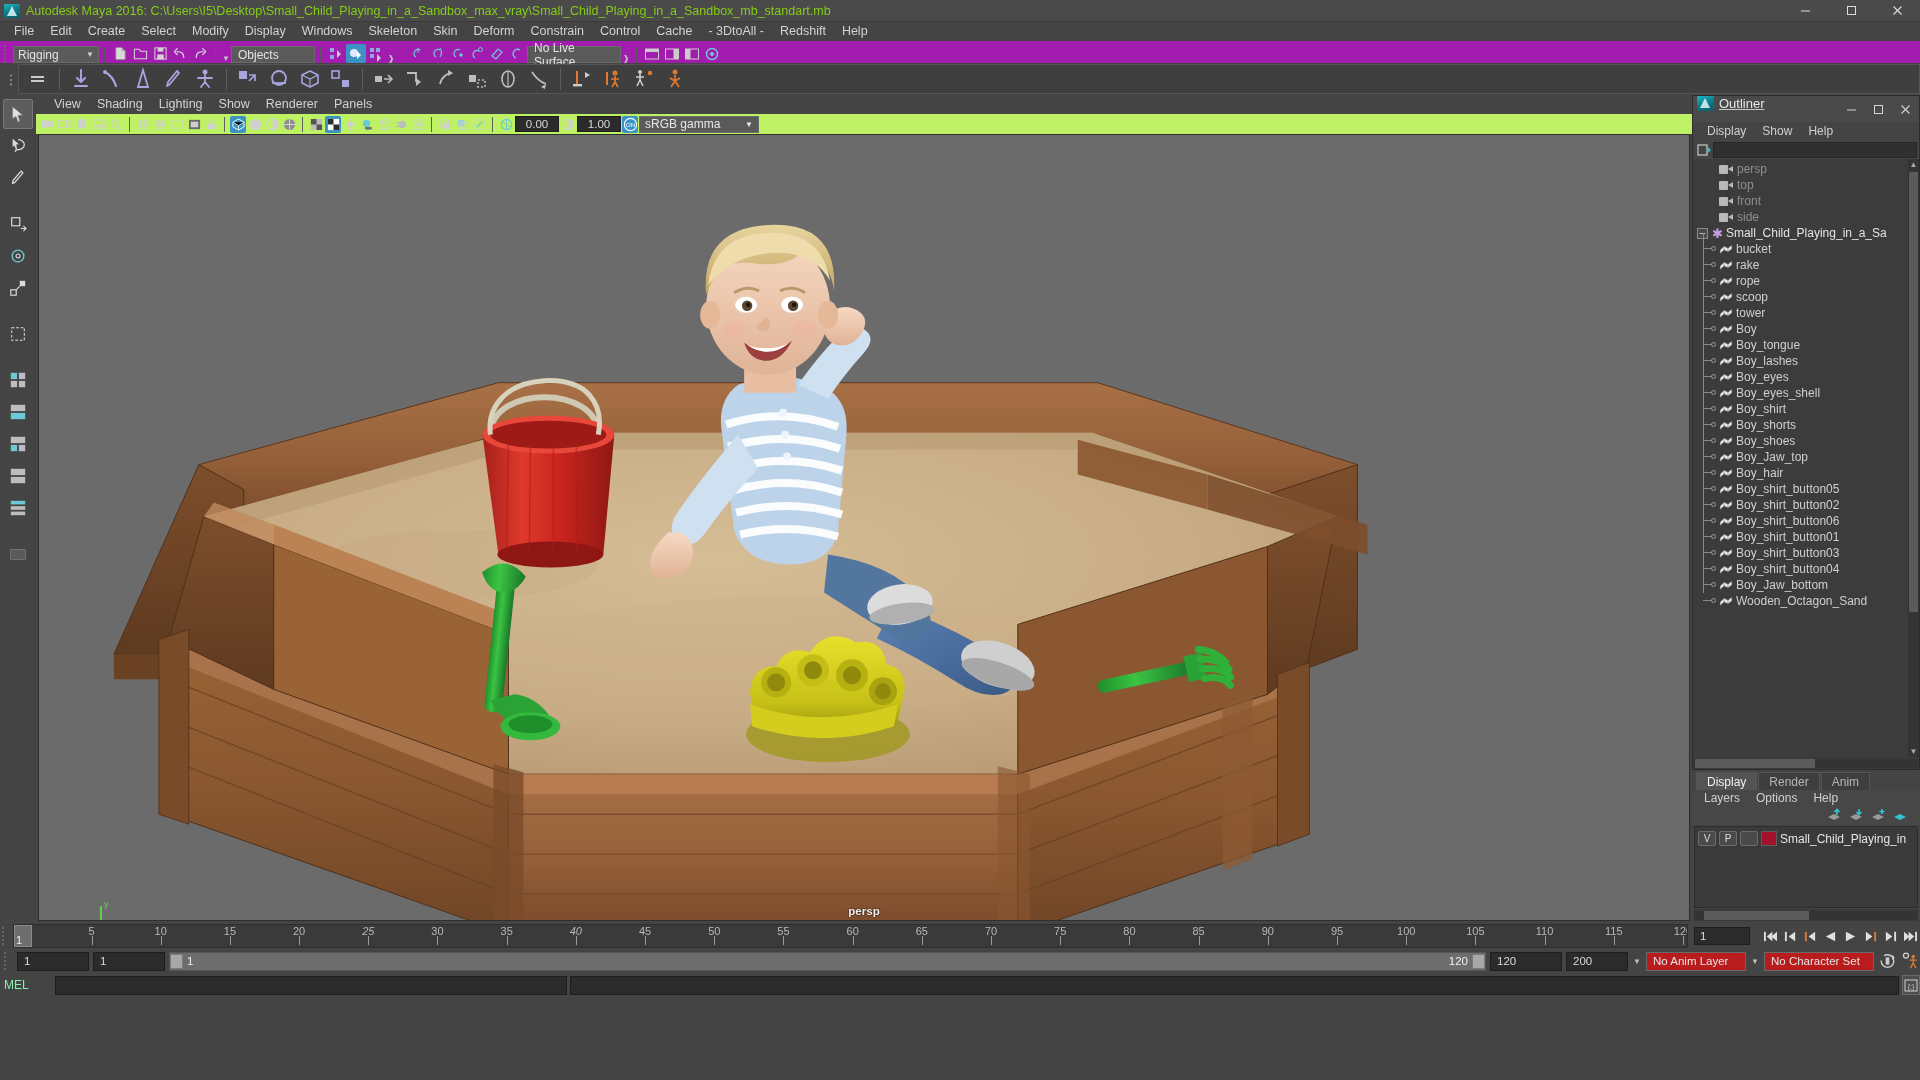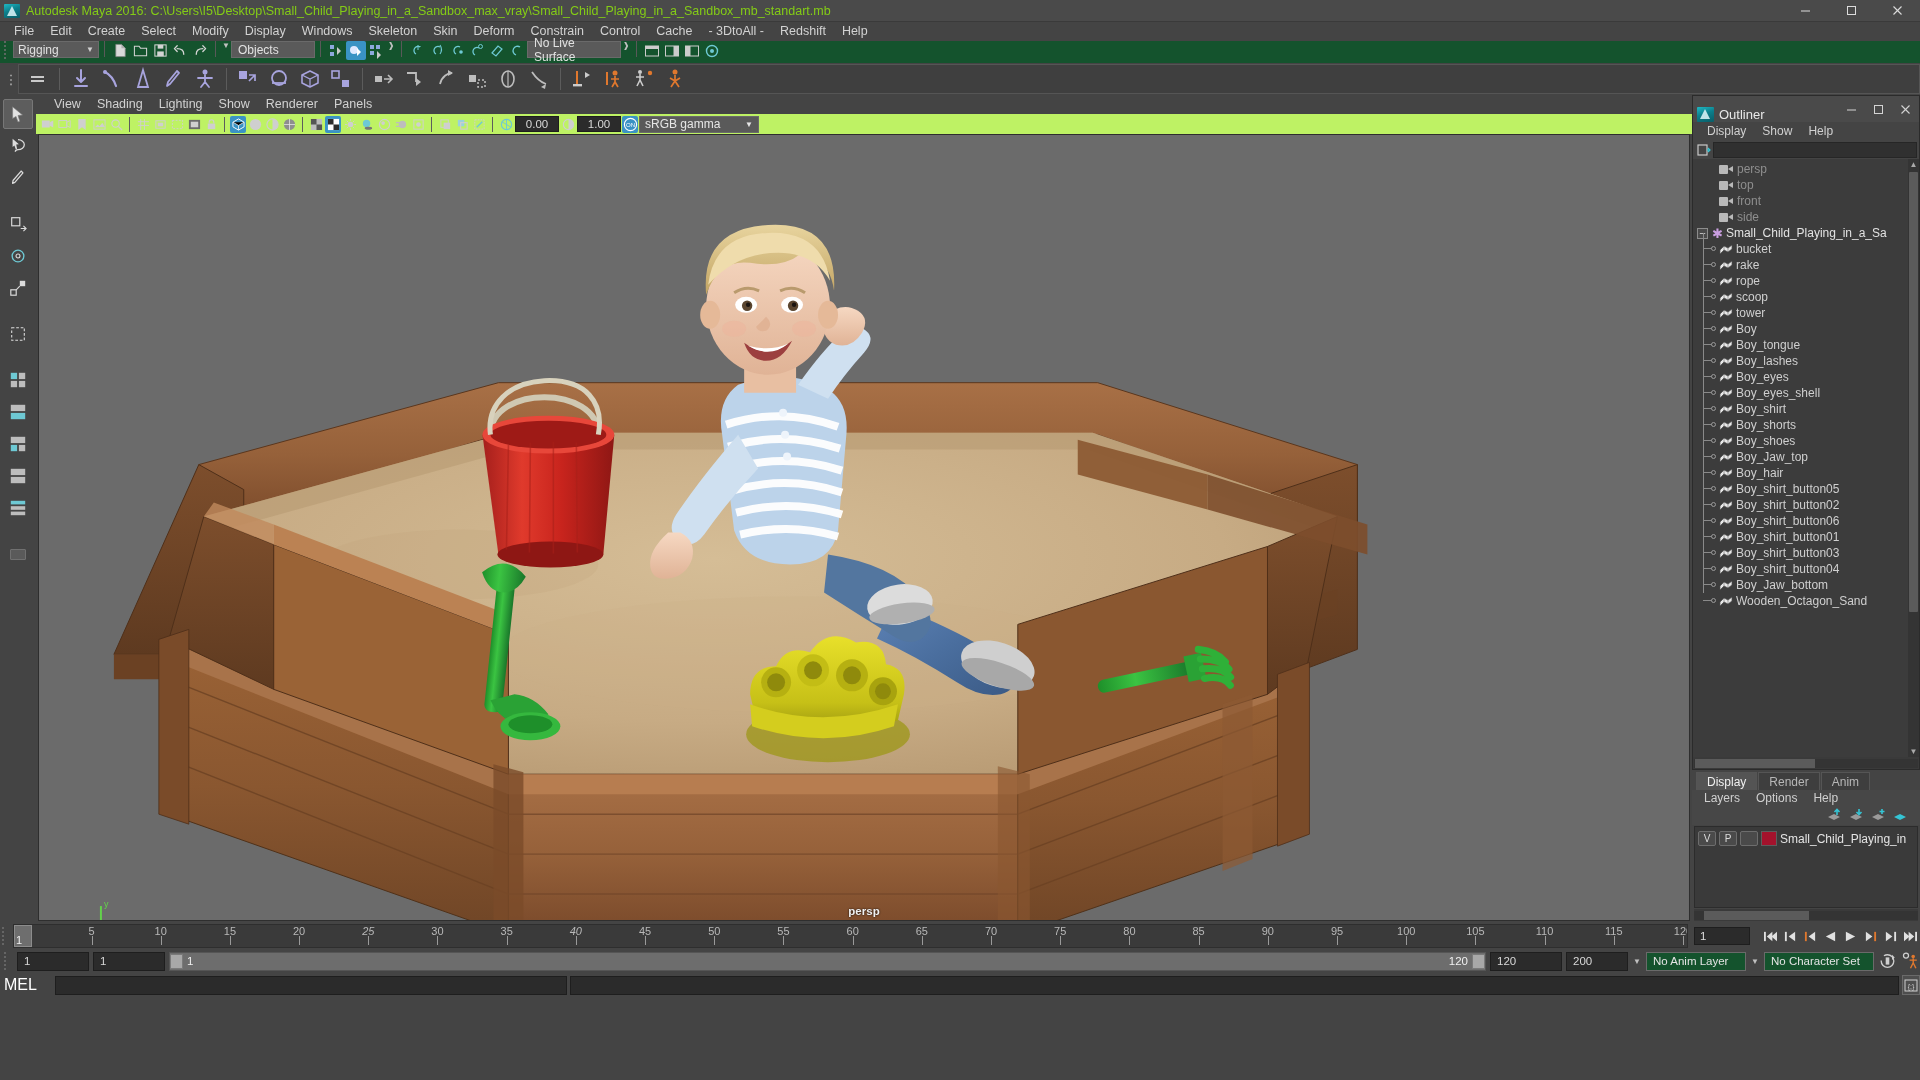--- a/index.html
+++ b/index.html
@@ -31,21 +31,21 @@
   .titlebar .ttl{ font-size:12.5px; color:#84cc16; white-space:nowrap; }
   .winbtns{ margin-left:auto; display:flex; height:22px; }
   .winbtn{ width:46px; height:22px; display:flex;align-items:center;justify-content:center;
     color:#dcdcdc; font-size:12px; }
 
   
   .menubar{ height:19px; background:#444444; display:flex; align-items:center; padding-left:6px; }
   .menubar .mi{ padding:0 8px; font-size:12.5px; color:#d2d2d2; line-height:19px; white-space:nowrap;}
 
   
-  .statusline{ height:22px; background:#14532d; display:flex; align-items:flex-start; gap:0; padding-left:2px;}
+  .statusline{ height:22px; background:#a21caf; display:flex; align-items:flex-end; gap:0; padding-left:2px;}
   .grip{ width:8px; height:18px; background:
       repeating-linear-gradient(to bottom, #6d6d6d 0 2px, transparent 2px 4px);
       background-size:2px 4px; background-position:2px 0; background-repeat:repeat-y;
       margin-right:3px; flex:none; opacity:.8;}
   .combo{
     height:17px; background:#5a5a5a; border:1px solid #6a6a6a; display:flex; align-items:center;
     padding:0 4px; color:#e0e0e0; font-size:12px; position:relative;
   }
   .combo .arw{ margin-left:auto; padding-left:8px; color:#cfcfcf; font-size:8px;}
   .menusep{ width:1px; height:16px; background:#595959; margin:0 5px; flex:none;}
@@ -89,21 +89,21 @@
   .vsep{ width:1px;height:15px;background:#5d5d5d;margin:0 4px;flex:none;}
 
   .viewport{ flex:1; position:relative; margin:0 2px 2px 2px; overflow:hidden;
      background:#6b6b6b; border:1px solid #2e2e2e;}
   .persplabel{ position:absolute; left:50%; transform:translateX(-50%); bottom:3px;
      font-size:11.5px; color:#f0f0f0; font-weight:bold; text-shadow:0 0 2px #000;}
 
   
   .rightcol{ width:228px; background:#444; display:flex; flex-direction:column; }
   .olwin{ height:675px; background:#3b3b3b; border:1px solid #2b2b2b; display:flex; flex-direction:column;}
-  .oltitle{ height:26px; background:#4a4a4a; display:flex; align-items:flex-end; padding-left:4px;}
+  .oltitle{ height:26px; background:#4a4a4a; display:flex; align-items:flex-start; padding-left:4px;text-decoration:underline;}
   .oltitle .oicon{ width:17px;height:15px; margin-right:5px; flex:none;
      background:linear-gradient(160deg,#1fb9c4 0%,#0c7f8c 45%,#0a5c66 100%); border-radius:1px;
      position:relative;}
   .oltitle .oicon:after{content:"";position:absolute;left:3px;top:2px;width:0;height:0;
      border-left:5px solid transparent;border-right:5px solid transparent;border-bottom:10px solid #dff7fa;opacity:.85;}
   .oltitle .otxt{ font-size:13px;color:#e8e8e8;}
   .olwb{ margin-left:auto; display:flex;}
   .olwb .b{ width:27px;height:26px;display:flex;align-items:center;justify-content:center;color:#d4d4d4;font-size:11px;}
   .olmenu{ height:18px; display:flex; align-items:center; padding-left:6px; background:#444;}
   .olmenu .mi{ padding:0 8px; font-size:12px; color:#d0d0d0; line-height:18px;}
@@ -174,26 +174,26 @@
   .pbtn{ width:19px;height:20px; display:flex;align-items:center;justify-content:center; flex:none;}
 
   
   .rangerow{ height:24px; display:flex; align-items:center; background:#444; gap:4px; padding-left:2px;}
   .rfld{ height:19px;background:#2b2b2b;border:1px solid #1e1e1e;color:#d8d8d8;font-size:11.5px;
       display:flex;align-items:center;padding-left:6px;}
   .rangebar{ flex:1; height:19px; background:#6d6d6d; border:1px solid #555; position:relative;
       display:flex;align-items:center;}
   .rangebar .hdl{ width:13px;height:15px;background:#a8a8a8;border:1px solid #7a7a7a;}
   .rangebar .lbl{ font-size:11.5px; color:#f0f0f0; padding:0 4px;}
-  .cmbsmall{ height:19px; background:#14532d; border:1px solid #6a6a6a; color:#e4e4e4;
+  .cmbsmall{ height:19px; background:#b91c1c; border:1px solid #6a6a6a; color:#e4e4e4;
       font-size:11.5px; display:flex; align-items:center; padding:0 6px;}
 
   
   .melrow{ height:24px; display:flex; align-items:center; background:#444; gap:3px; padding-left:4px;}
-  .mellabel{ width:48px; font-size:16px; color:#ffffff;}
+  .mellabel{ width:48px; font-size:12px; color:#86efac;}
   .melinput{ height:19px; background:#2b2b2b; border:1px solid #1e1e1e; color:#ddd;
       font-size:11.5px; padding:0 4px; outline:none; font-family:inherit;}
   .melscript{ width:18px;height:20px;background:#4e4e4e;border:1px solid #6a6a6a;
       display:flex;align-items:center;justify-content:center;color:#ddd;font-size:9px;}
 
   
   .statusbar{ height:20px; background:#444; display:flex; align-items:center; padding-left:6px;
       font-size:12px; color:#cfcfcf; border-top:1px solid #3a3a3a;}
 
   

